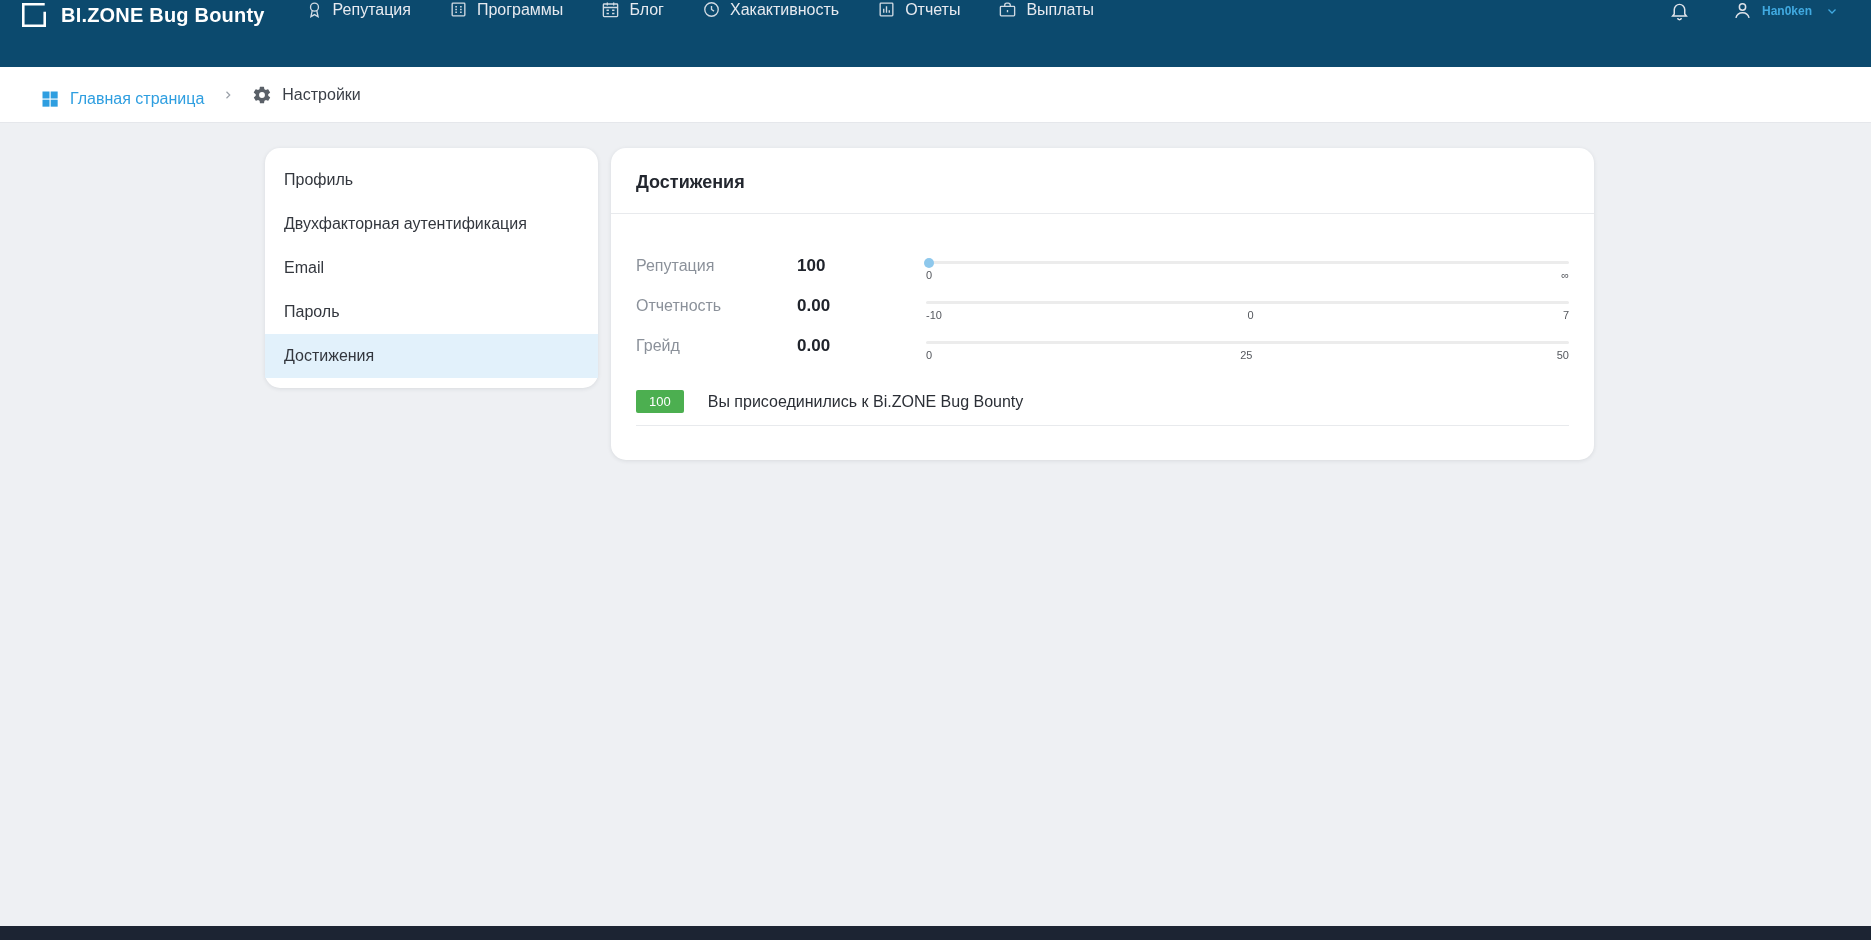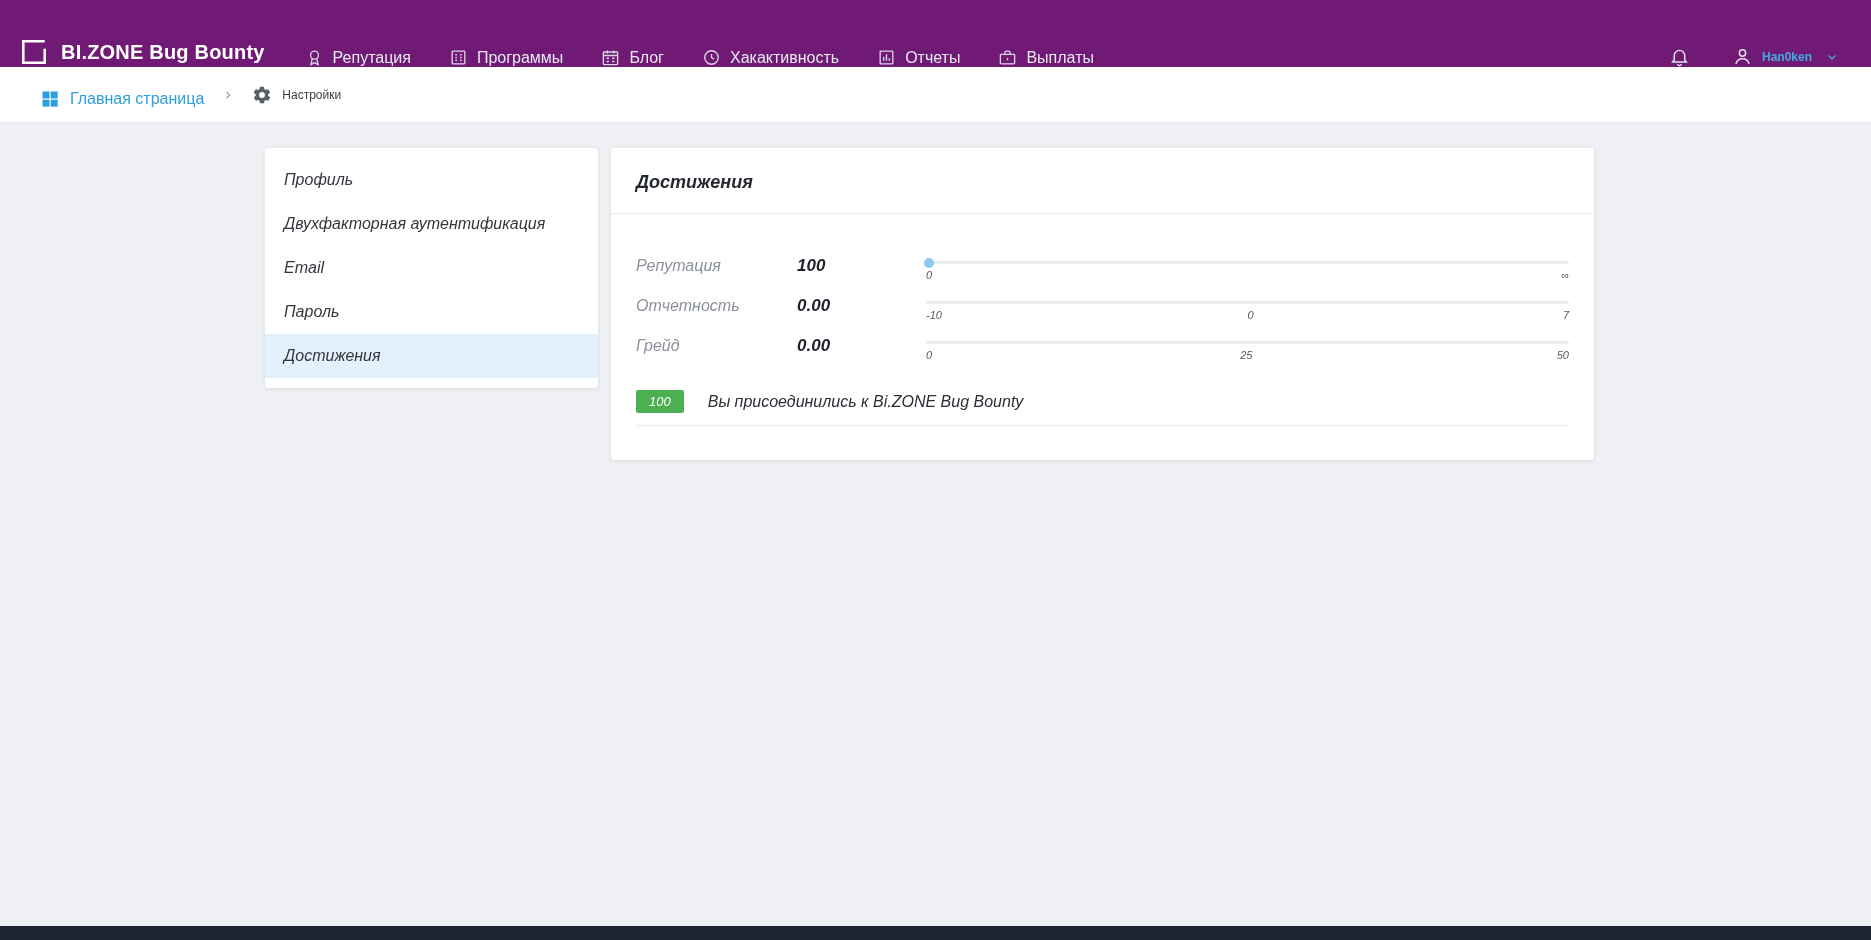--- a/index.html
+++ b/index.html
@@ -7,23 +7,23 @@
   body {
     font-family: "Liberation Sans", "DejaVu Sans", sans-serif;
     background: #eef0f3;
     color: #20242c;
     position: relative;
   }
 
   
   .navbar {
     height: 67px;
-    background: #701a75;
+    background: #0c4a6e;
     display: flex;
-    align-items: flex-end;
+    align-items: flex-start;
     padding: 0 32px 0 19px;
     color: #e7eaf0;
   }
   .brand {
     display: flex; align-items: center; gap: 12px;
     color: #fff; cursor: pointer;
   }
   .brand-name { font-size: 20px; font-weight: bold; letter-spacing: .2px; white-space: nowrap; }
   .nav-items {
     display: flex; align-items: center;
@@ -52,35 +52,34 @@
     padding: 0 40px;
     gap: 12px;
   }
   .crumb-home {
     display: flex; align-items: center; gap: 10px;
     color: #2e9ee0; font-size: 16px; cursor: pointer; text-decoration: none; margin-top: 8px;
   }
   .crumb-sep { color: #9aa0a8; display: flex; align-items: center; margin: 0 6px; }
   .crumb-current {
     display: flex; align-items: center; gap: 10px;
-    color: #3a3f47; font-size: 12px;
+    color: #3a3f47; font-size: 16px;
   }
 
   
   .main-wrap {
     display: flex;
     align-items: flex-start;
     padding: 25px 0 0 265px;
     gap: 13px;
   }
   .card {
     background: #fff;
-    border-radius: 3px;
+    border-radius: 15px;
     box-shadow: 0 1px 4px rgba(27,36,51,.10);
-    font-style: italic;
   }
 
   
   .settings-sidebar { width: 333px; padding: 10px 0; }
   .side-item {
     height: 44px; display: flex; align-items: center;
     padding: 0 19px; font-size: 16px; color: #33373e; cursor: pointer;
     white-space: nowrap; overflow: hidden;
   }
   .side-item.active { background: #e2f1fb; }

